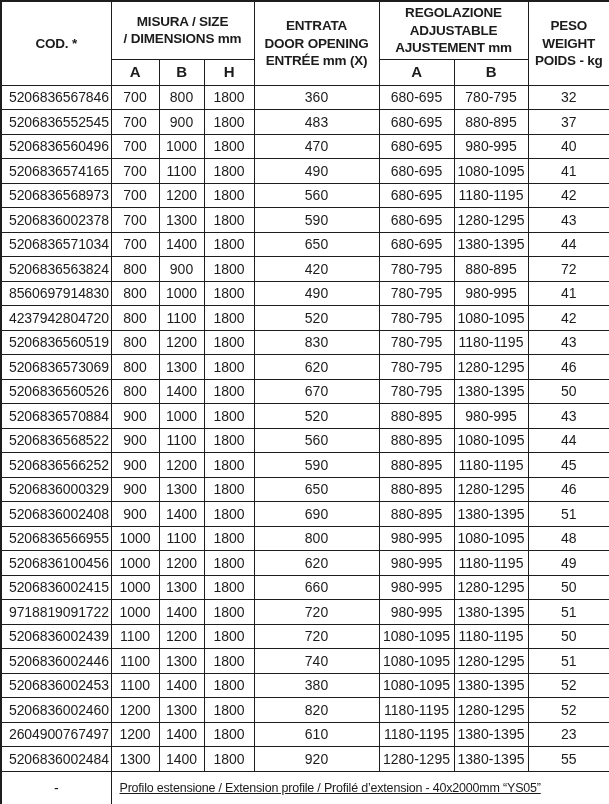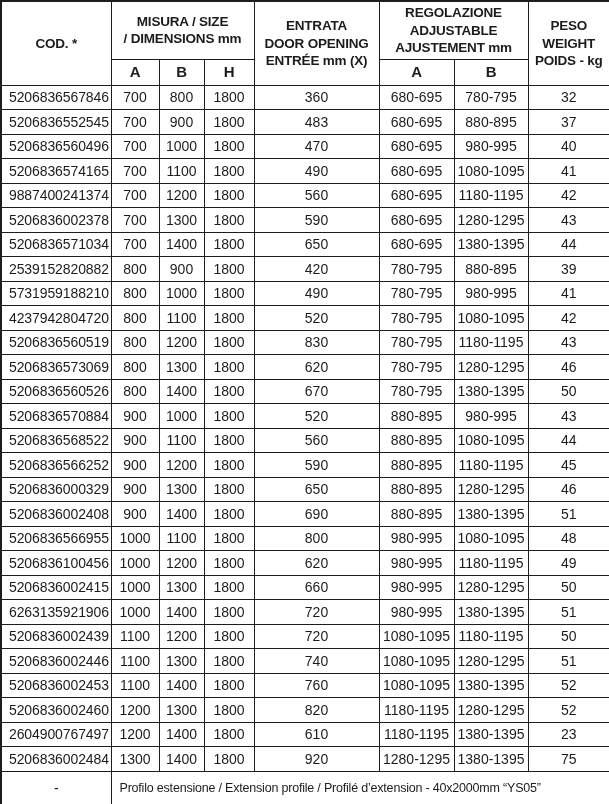--- a/index.html
+++ b/index.html
@@ -41,20 +41,21 @@
   tbody td { font-size: 14px; font-weight: 400; }
   tbody td.code { text-align: left; padding-left: 7px; letter-spacing: -0.1px; }
   tfoot tr { height: 34px; }
   tfoot td.dash { font-size: 14px; }
   tfoot td.note {
     text-align: left;
     padding-left: 8px;
     font-size: 12.5px;
     letter-spacing: -0.2px;
     white-space: nowrap;
+    text-decoration: underline;
   }
 </style>
 </head>
 <body>
 
 <div class="page">
   <table class="spec">
     <colgroup>
       <col style="width:110px">
       <col style="width:48px">
@@ -123,21 +124,21 @@
     <td class="code">5206836574165</td>
     <td>700</td>
     <td>1100</td>
     <td>1800</td>
     <td>490</td>
     <td>680-695</td>
     <td>1080-1095</td>
     <td>41</td>
   </tr>
         <tr>
-    <td class="code">9887400241374</td>
+    <td class="code">5206836568973</td>
     <td>700</td>
     <td>1200</td>
     <td>1800</td>
     <td>560</td>
     <td>680-695</td>
     <td>1180-1195</td>
     <td>42</td>
   </tr>
         <tr>
     <td class="code">5206836002378</td>
@@ -153,31 +154,31 @@
     <td class="code">5206836571034</td>
     <td>700</td>
     <td>1400</td>
     <td>1800</td>
     <td>650</td>
     <td>680-695</td>
     <td>1380-1395</td>
     <td>44</td>
   </tr>
         <tr>
-    <td class="code">2539152820882</td>
+    <td class="code">5206836563824</td>
     <td>800</td>
     <td>900</td>
     <td>1800</td>
     <td>420</td>
     <td>780-795</td>
     <td>880-895</td>
-    <td>39</td>
-  </tr>
-        <tr>
-    <td class="code">5731959188210</td>
+    <td>72</td>
+  </tr>
+        <tr>
+    <td class="code">8560697914830</td>
     <td>800</td>
     <td>1000</td>
     <td>1800</td>
     <td>490</td>
     <td>780-795</td>
     <td>980-995</td>
     <td>41</td>
   </tr>
         <tr>
     <td class="code">4237942804720</td>
@@ -293,21 +294,21 @@
     <td class="code">5206836002415</td>
     <td>1000</td>
     <td>1300</td>
     <td>1800</td>
     <td>660</td>
     <td>980-995</td>
     <td>1280-1295</td>
     <td>50</td>
   </tr>
         <tr>
-    <td class="code">6263135921906</td>
+    <td class="code">9718819091722</td>
     <td>1000</td>
     <td>1400</td>
     <td>1800</td>
     <td>720</td>
     <td>980-995</td>
     <td>1380-1395</td>
     <td>51</td>
   </tr>
         <tr>
     <td class="code">5206836002439</td>
@@ -327,21 +328,21 @@
     <td>740</td>
     <td>1080-1095</td>
     <td>1280-1295</td>
     <td>51</td>
   </tr>
         <tr>
     <td class="code">5206836002453</td>
     <td>1100</td>
     <td>1400</td>
     <td>1800</td>
-    <td>760</td>
+    <td>380</td>
     <td>1080-1095</td>
     <td>1380-1395</td>
     <td>52</td>
   </tr>
         <tr>
     <td class="code">5206836002460</td>
     <td>1200</td>
     <td>1300</td>
     <td>1800</td>
     <td>820</td>
@@ -360,21 +361,21 @@
     <td>23</td>
   </tr>
         <tr>
     <td class="code">5206836002484</td>
     <td>1300</td>
     <td>1400</td>
     <td>1800</td>
     <td>920</td>
     <td>1280-1295</td>
     <td>1380-1395</td>
-    <td>75</td>
+    <td>55</td>
   </tr>
       </tbody>
     <tfoot>
       <tr>
         <td class="dash">-</td>
         <td class="note" colspan="7">Profilo estensione / Extension profile / Profilé d’extension - 40x2000mm “YS05”</td>
       </tr>
     </tfoot>
   </table>
 </div>

